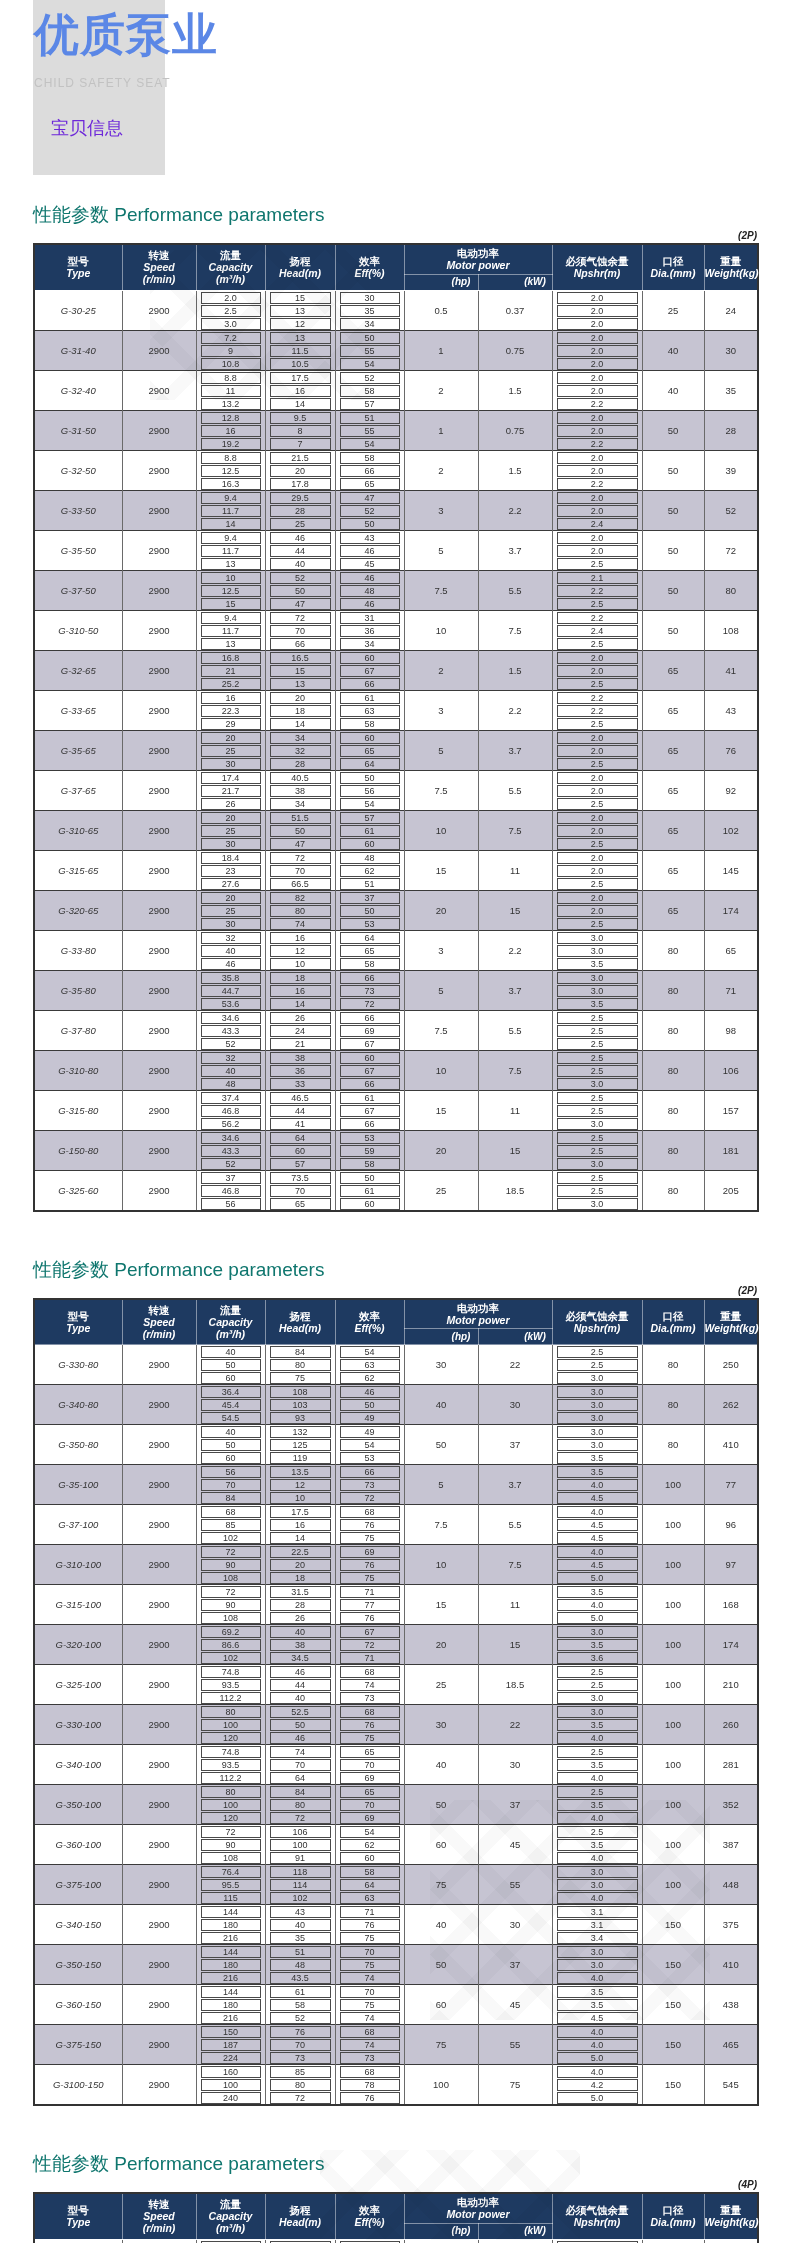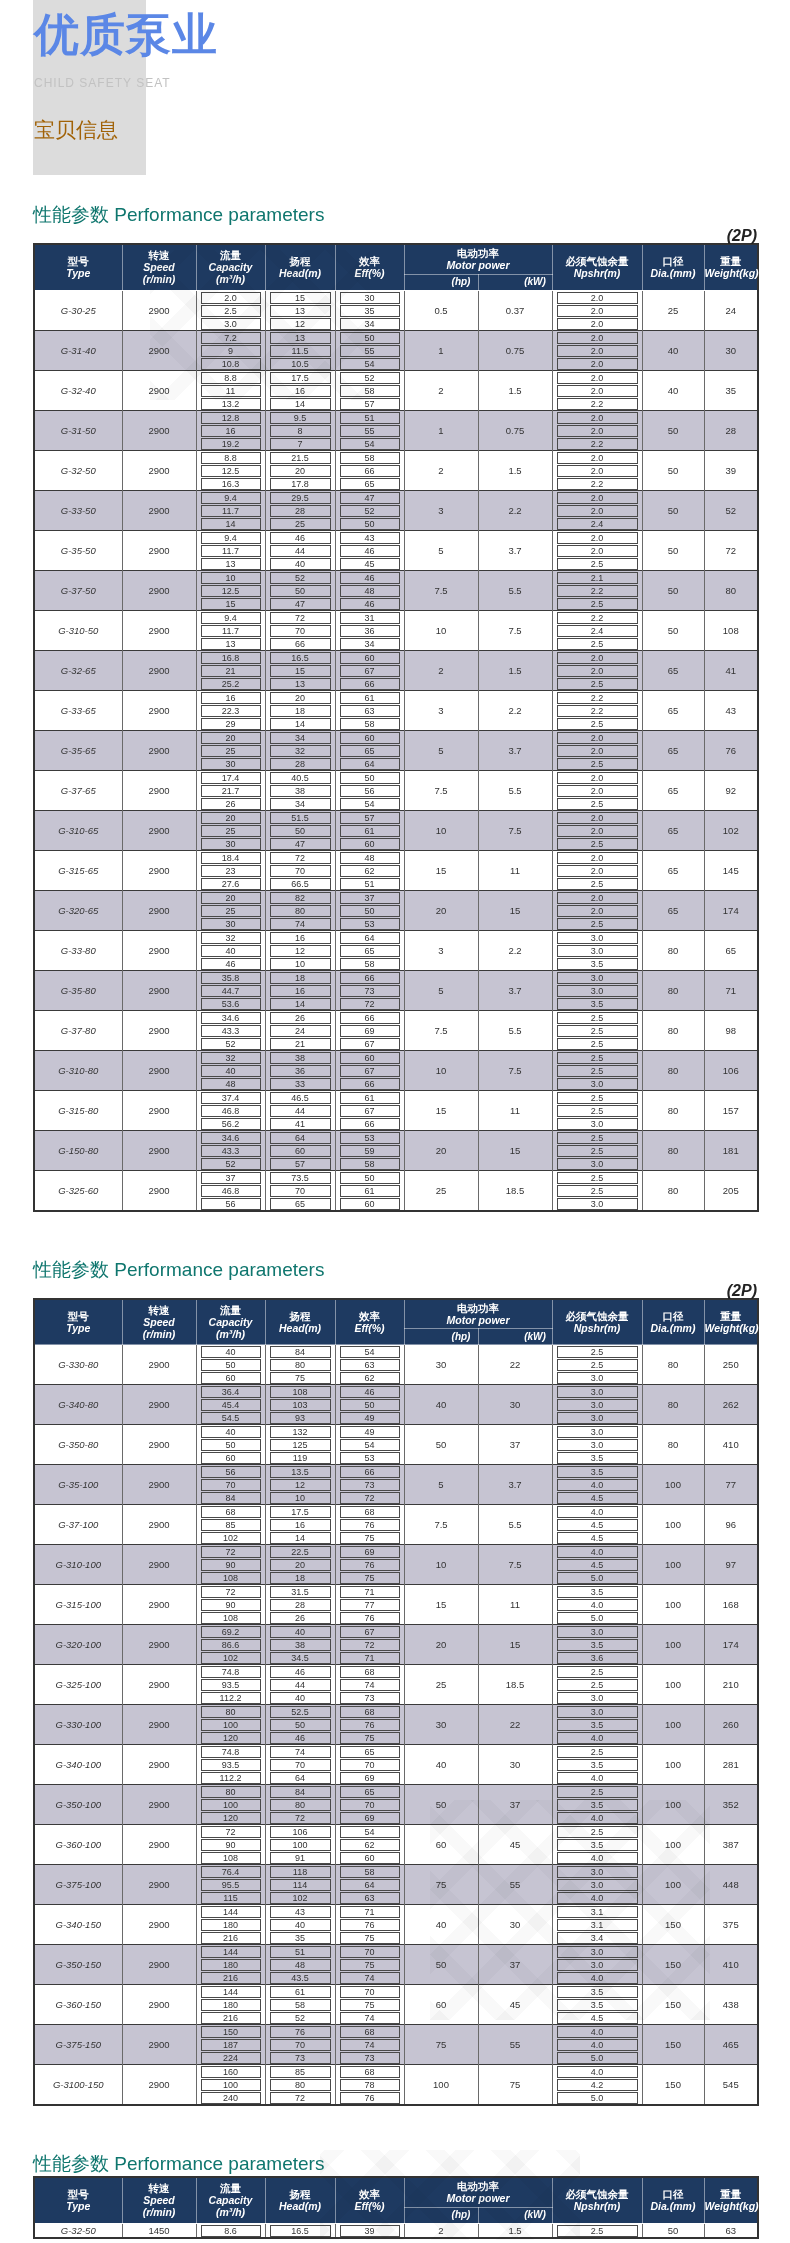--- a/index.html
+++ b/index.html
@@ -3,33 +3,33 @@
 <meta charset="utf-8">
 <style>
   html,body{margin:0;padding:0;}
   body{
     width:790px;height:2243px;overflow:hidden;background:#fff;
     font-family:"Liberation Sans", sans-serif;color:#333;position:relative;
   }
   .page{margin:0 33px;width:724px;position:relative;}
 
   
-  .logo-block{width:113px;height:175px;background:#dcdcdc;padding:6px 0 0 0;box-sizing:border-box;position:relative;}
+  .logo-block{width:132px;height:175px;background:#dcdcdc;padding:6px 0 0 0;box-sizing:border-box;position:relative;}
   .logo-title{
     color:#5b87e6;font-size:45px;font-weight:800;letter-spacing:1px;
     white-space:nowrap;line-height:58px;margin-left:1px;
   }
   .logo-sub{color:#c2c2c2;font-size:12px;letter-spacing:1px;margin:12px 0 0 1px;white-space:nowrap;}
-  .logo-crumb{color:#a16207;font-size:21px;margin:26px 0 0 1px;}
+  .logo-crumb{color:#6d28d9;font-size:18px;margin:26px 0 0 18px;}
 
   
   .section{margin-top:28px;}
   .section + .section{margin-top:46px;}
   .section-title{color:#0f766e;font-size:19px;line-height:24px;}
-  .pole-row{text-align:right;font-size:16px;color:#222;font-weight:700;height:16px;line-height:18px;font-style:italic;}
+  .pole-row{text-align:right;font-size:10px;color:#222;font-weight:700;height:16px;line-height:18px;font-style:italic;}
 
   
   table.perf{border-collapse:collapse;table-layout:fixed;width:724px;border:2px solid #333;}
   table.perf thead th{
     background:#1e3a61;color:#fff;border:1px solid rgba(255,255,255,.45);
     font-size:10.5px;padding:0;vertical-align:middle;font-weight:700;
   }
   .hzh{display:block;line-height:12px;font-weight:700;}
   .hen{display:block;line-height:12px;font-weight:700;font-style:italic;}
   thead tr.h1{height:30px;}
@@ -2226,20 +2226,21 @@
               <td class="bx">
                 <div class="box">5.0</div>
               </td>
             </tr>
           </tbody>
     </table>
   </div>
 
   <div class="section">
     <div class="section-title">性能参数 Performance parameters</div>
+    <div class="pole-row">(4P)</div>
     <table class="perf">
       <colgroup>
             <col style="width: 88px;">
             <col style="width: 74px;">
             <col style="width: 69px;">
             <col style="width: 70px;">
             <col style="width: 69px;">
             <col style="width: 74px;">
             <col style="width: 74px;">
             <col style="width: 90px;">

